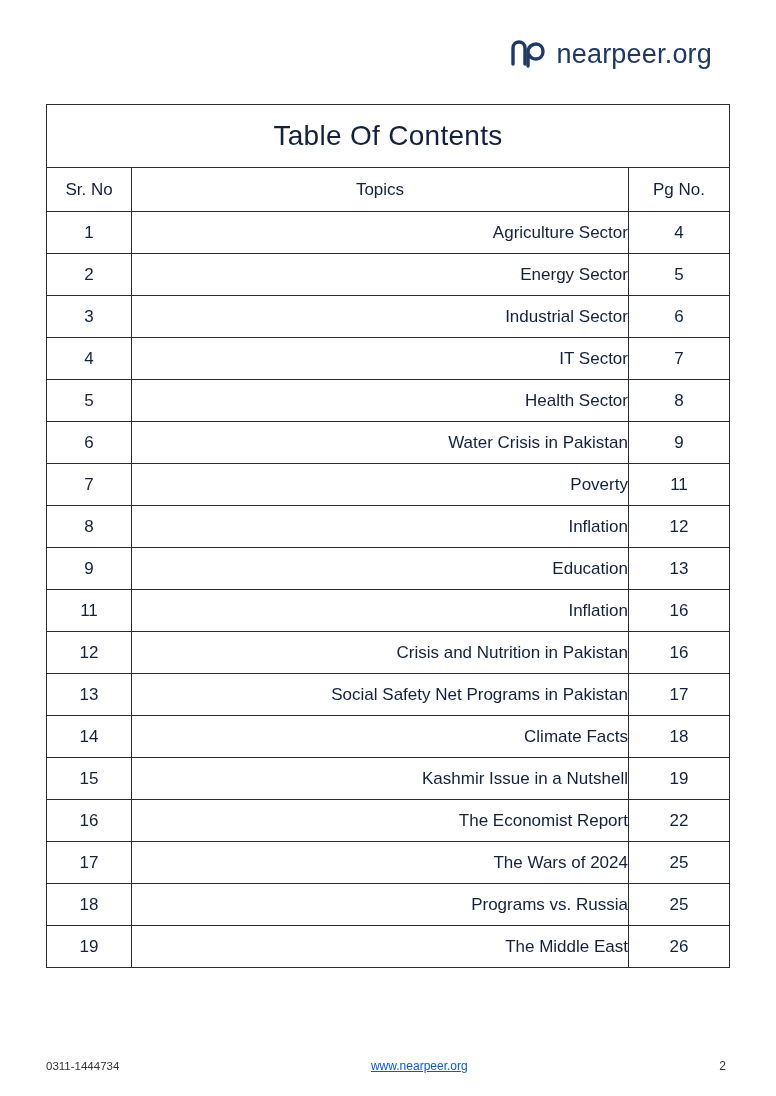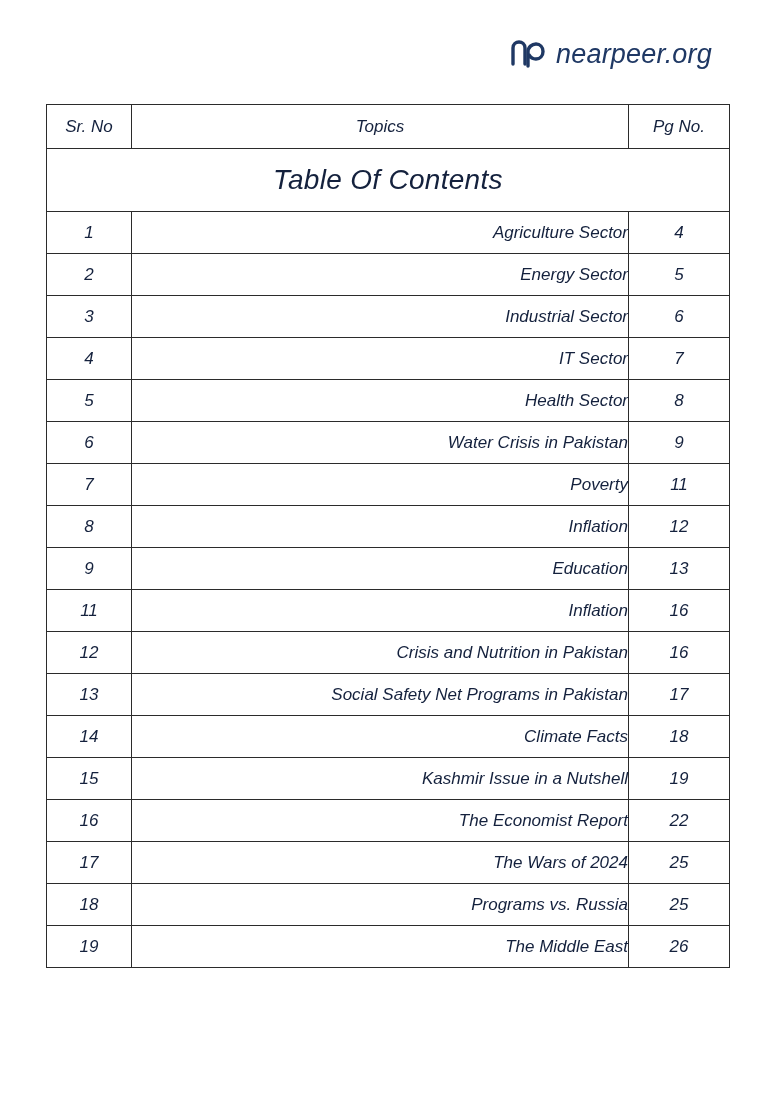--- a/index.html
+++ b/index.html
@@ -13,21 +13,20 @@
     font-family: "Liberation Sans", sans-serif;
     color: #1b2a3a;
     position: relative;
     overflow: hidden;
   }
   .page {
     position: relative;
     width: 776px;
     height: 1096px;
     box-sizing: border-box;
-    font-style: italic;
   }
 
   
   .header {
     position: absolute;
     top: 34px;
     right: 64px;
     display: flex;
     align-items: center;
     gap: 10px;
@@ -146,27 +145,27 @@
 
   <div class="toc-wrap">
     <table class="toc">
       <colgroup>
         <col class="col-sr">
         <col>
         <col class="col-pg">
       </colgroup>
       <thead>
         <tr>
+          <td class="title-cell" colspan="3">Table Of Contents</td>
+        </tr>
+        <tr>
           <th class="head-cell">Sr. No</th>
           <th class="head-cell">Topics</th>
           <th class="head-cell">Pg No.</th>
         </tr>
-        <tr>
-          <td class="title-cell" colspan="3">Table Of Contents</td>
-        </tr>
       </thead>
       <tbody>
         <tr class="row-item">
           <td class="cell-sr">1</td>
           <td class="cell-topic">Agriculture Sector</td>
           <td class="cell-pg">4</td>
         </tr>
         <tr class="row-item">
           <td class="cell-sr">2</td>
           <td class="cell-topic">Energy Sector</td>
@@ -249,14 +248,21 @@
         </tr>
         <tr class="row-item">
           <td class="cell-sr">19</td>
           <td class="cell-topic">The Middle East</td>
           <td class="cell-pg">26</td>
         </tr>
       </tbody>
     </table>
   </div>
 
+  <div class="footer">
+    <span class="footer-left">0311-1444734</span>
+    <span class="footer-center">
+      <a href="#">www.nearpeer.org</a>
+    </span>
+    <span class="footer-right">2</span>
+  </div>
 
 </div>
 
 </body></html>

